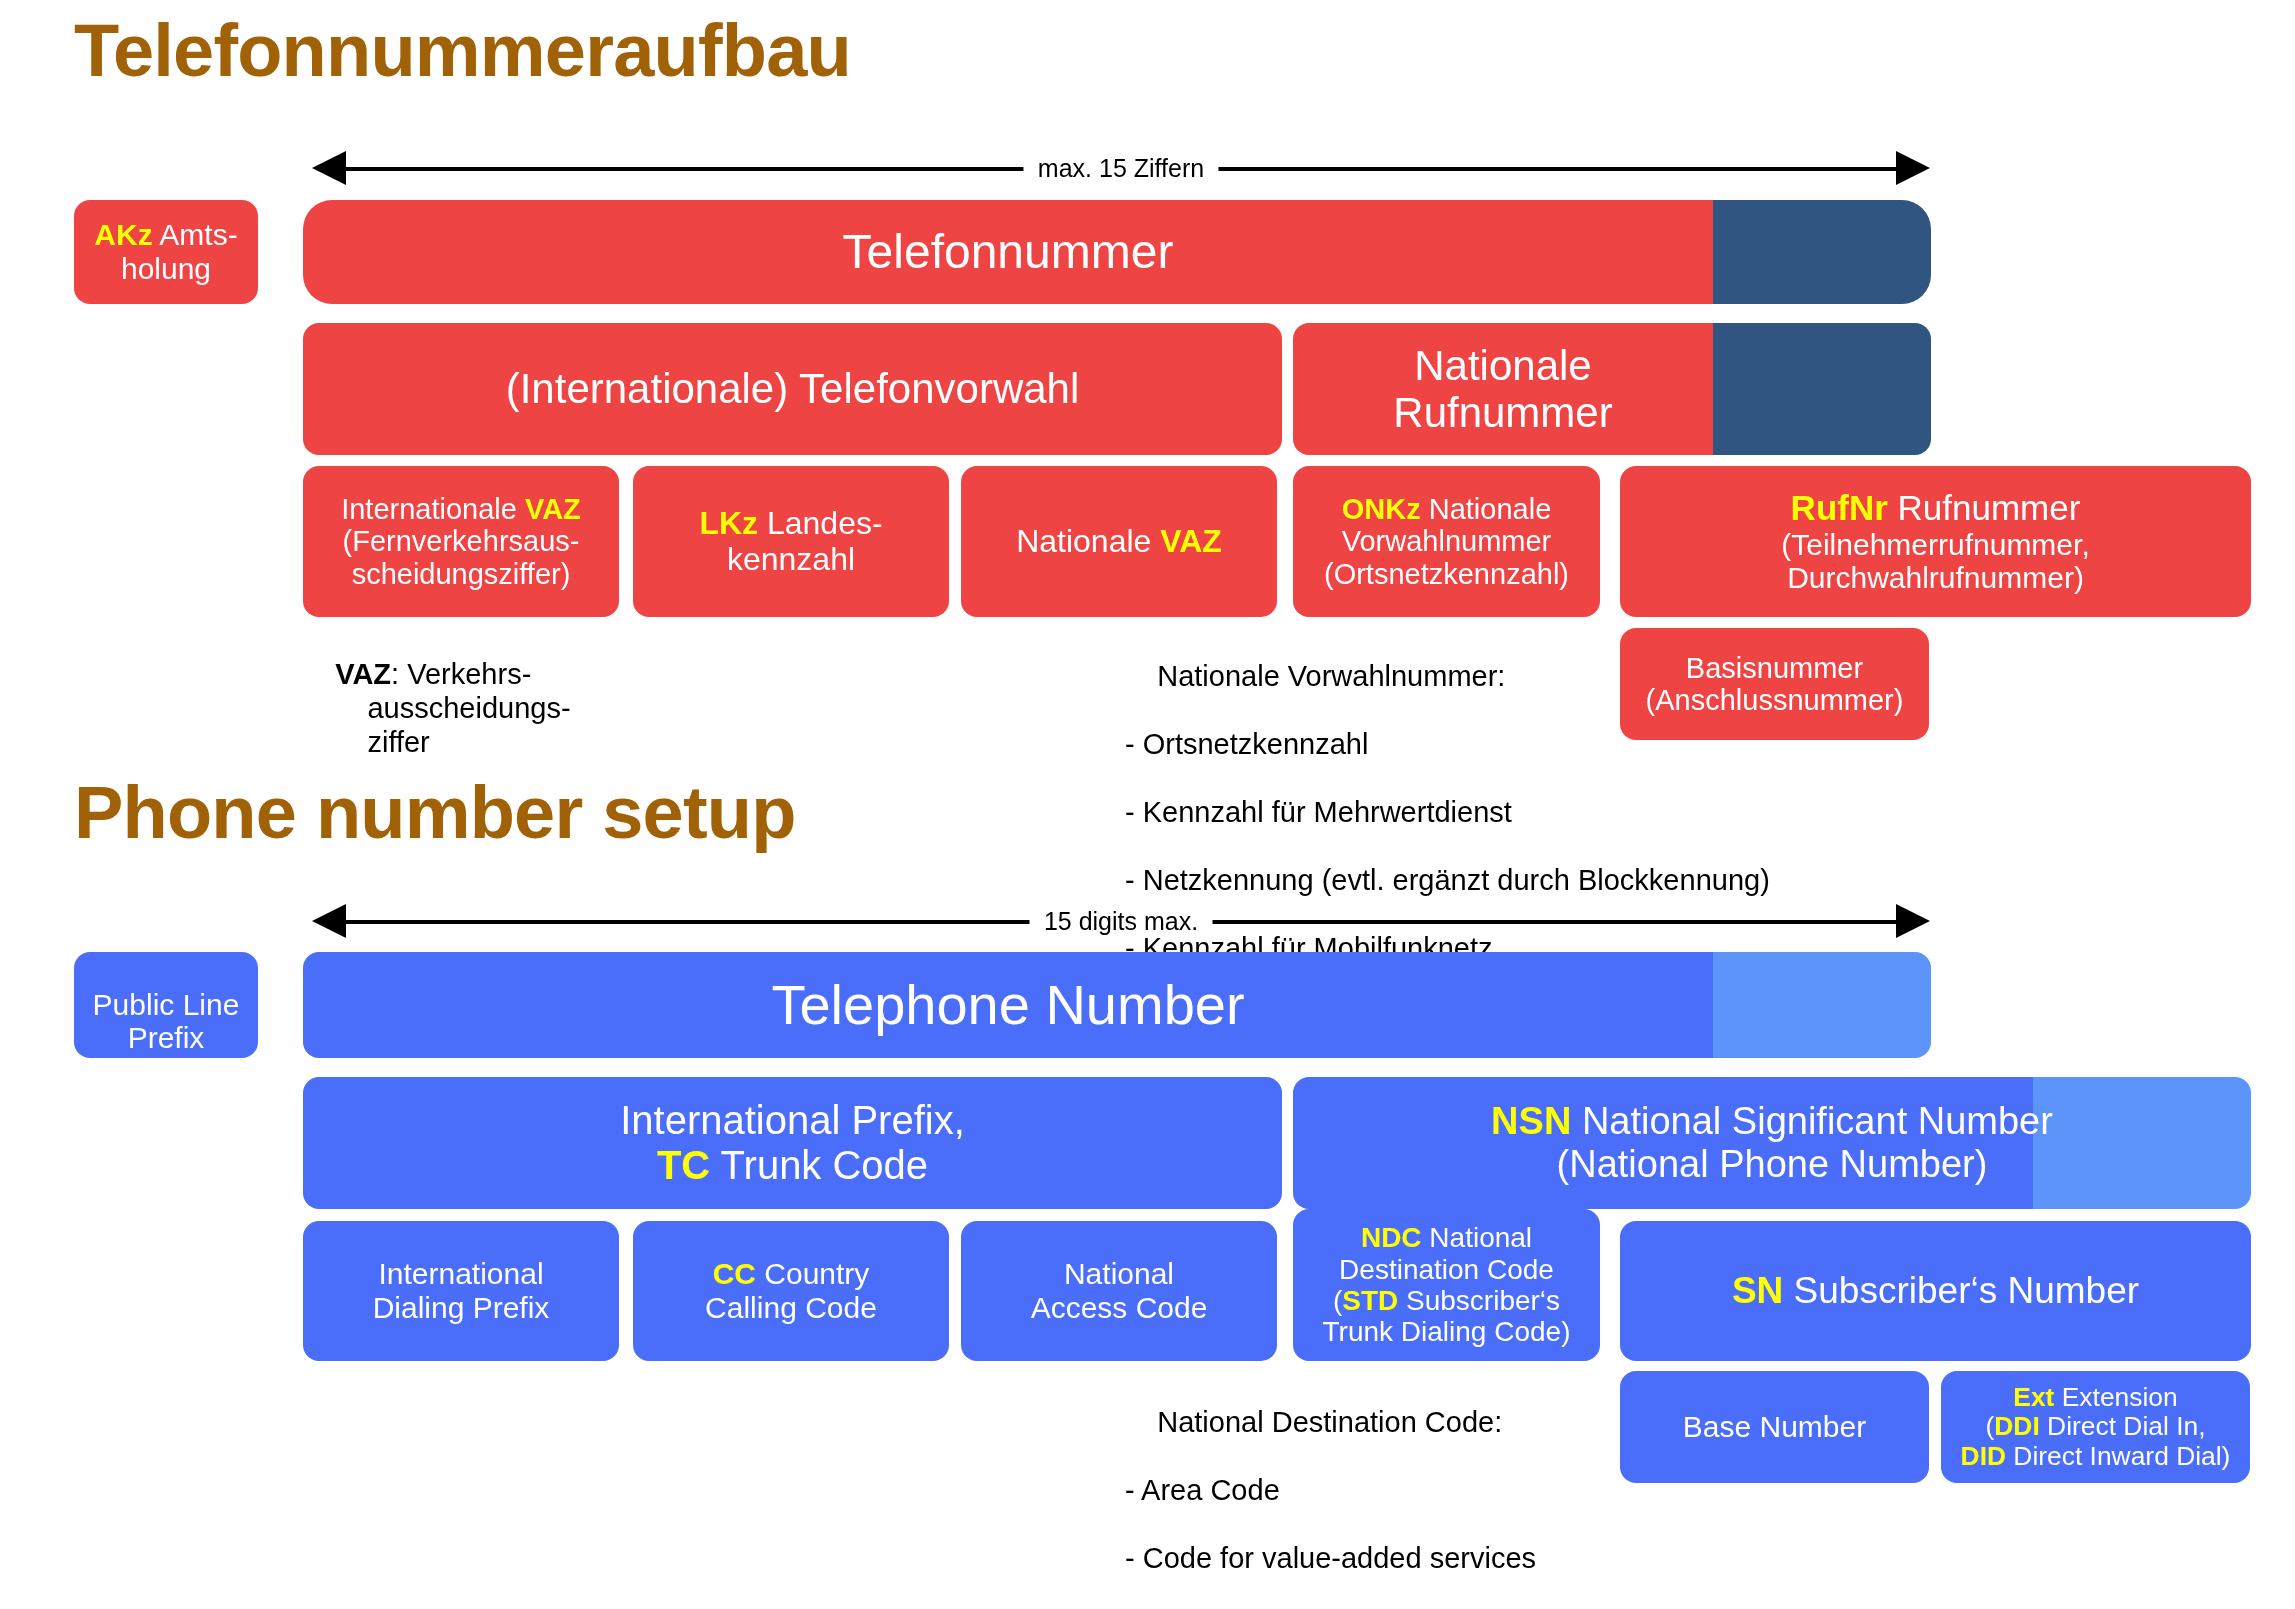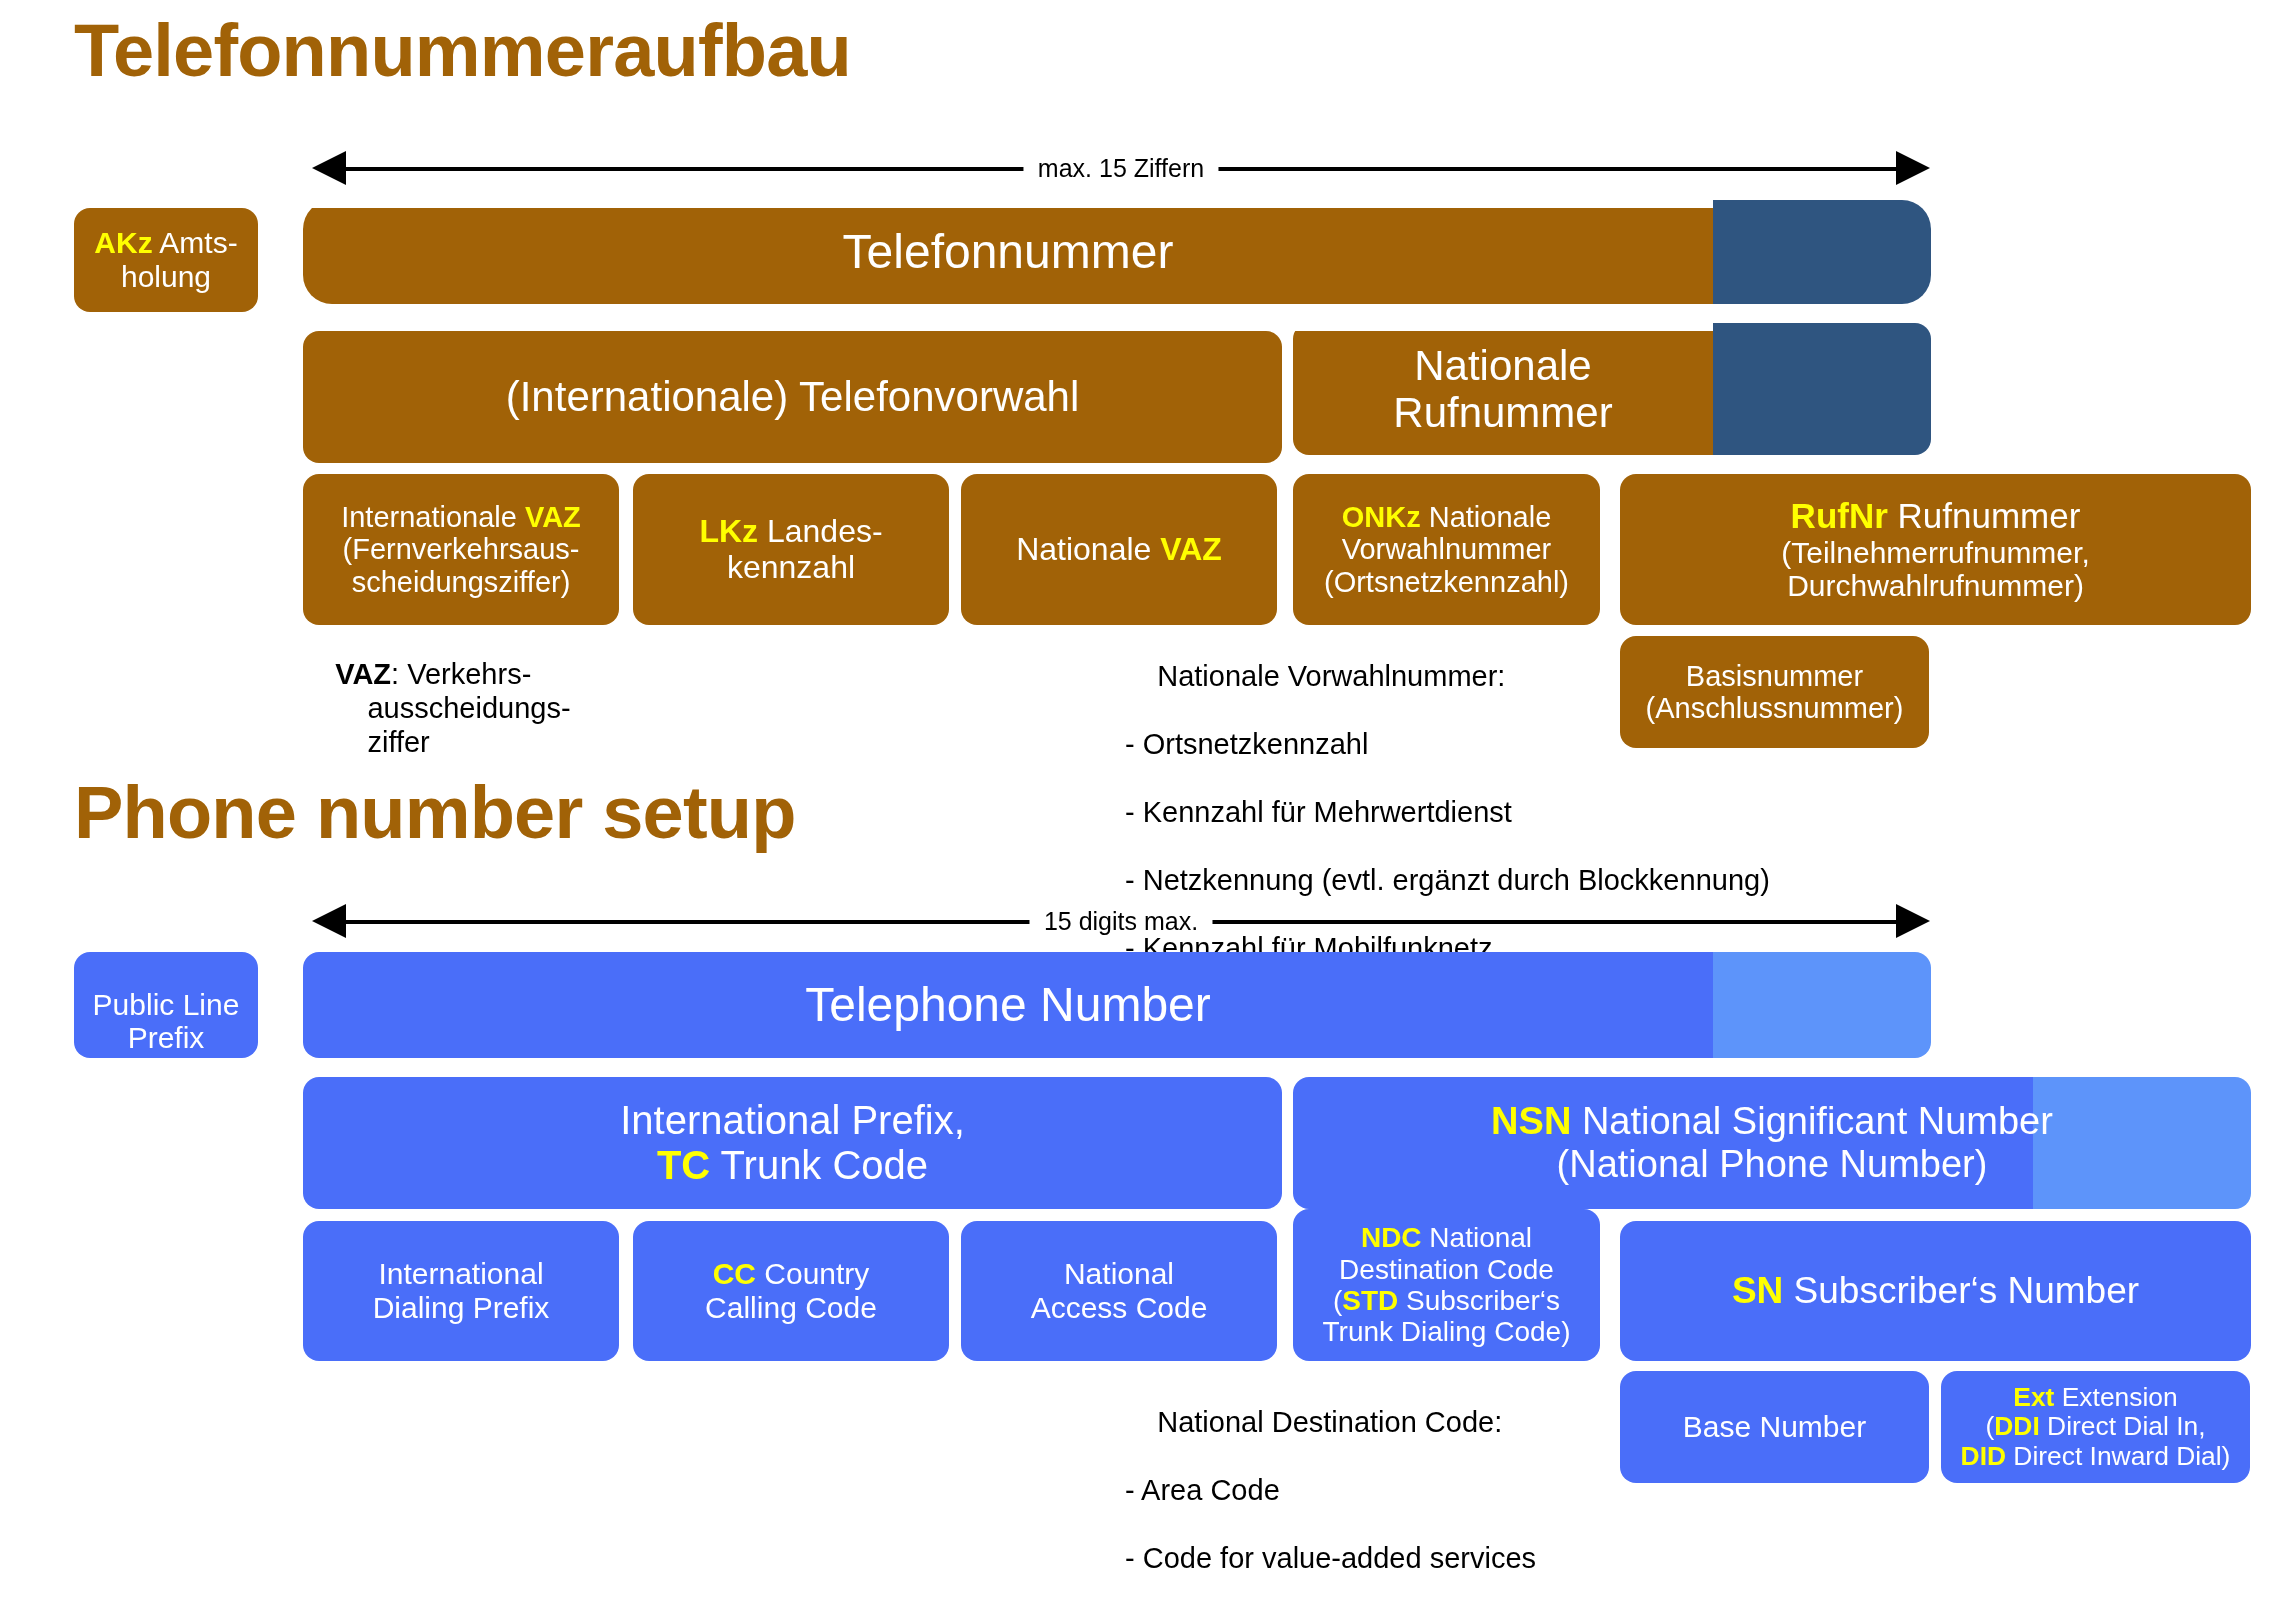--- a/index.html
+++ b/index.html
@@ -46,21 +46,21 @@
     display:flex;align-items:center;justify-content:center;
     text-align:center;
     box-sizing:border-box;
     padding:3.2px 9.6px;
     overflow:hidden;
     line-height:1.12;
   }
   .box .txt{display:block;width:100%;}
   .kw{color:#ffff00;font-weight:bold;}
 
-  .navy{background:#a16207;margin-top:8px;}
+  .navy{background:#ef4444;}
   .navy-lite{background:#2f5580;}
   .blue{background:#4a6ef9;}
   .blue-lite{background:#5d94fa;}
 
   
   .split{position:absolute;border-radius:16px;overflow:hidden;display:flex;}
   .split .main{position:relative;display:flex;align-items:center;justify-content:center;text-align:center;color:#fff;box-sizing:border-box;padding:3.2px 8px;line-height:1.12;}
   .split .tail{position:relative;}
   .split .overlaytext{
     position:absolute;left:0;top:0;right:0;bottom:0;
@@ -173,21 +173,21 @@
   </div>
 
   <div class="box blue" style="left:74px;top:952px;width:184px;height:106px;font-size:30px;align-items:flex-end;">
     <span class="txt" style="white-space:pre-line">Public Line
 Prefix</span>
   </div>
 
   <div class="split" style="left:303px;top:952px;width:1628px;height:106px;">
     <div class="main blue" style="width:1410px;"></div>
     <div class="tail blue-lite" style="width:218px;"></div>
-    <div class="overlaytext" style="font-size:48px;right:218px;text-align:right;">
+    <div class="overlaytext" style="font-size:56px;right:218px;text-align:right;">
       <span>Telephone Number</span>
     </div>
   </div>
 
   <div class="box blue" style="left:303px;top:1077px;width:979px;height:132px;font-size:40px;">
     <span class="txt" style="white-space:pre-line"><span>International Prefix,
 </span><span class="kw">TC</span><span> Trunk Code</span></span>
   </div>
 
   <div class="split" style="left:1293px;top:1077px;width:958px;height:132px;">

